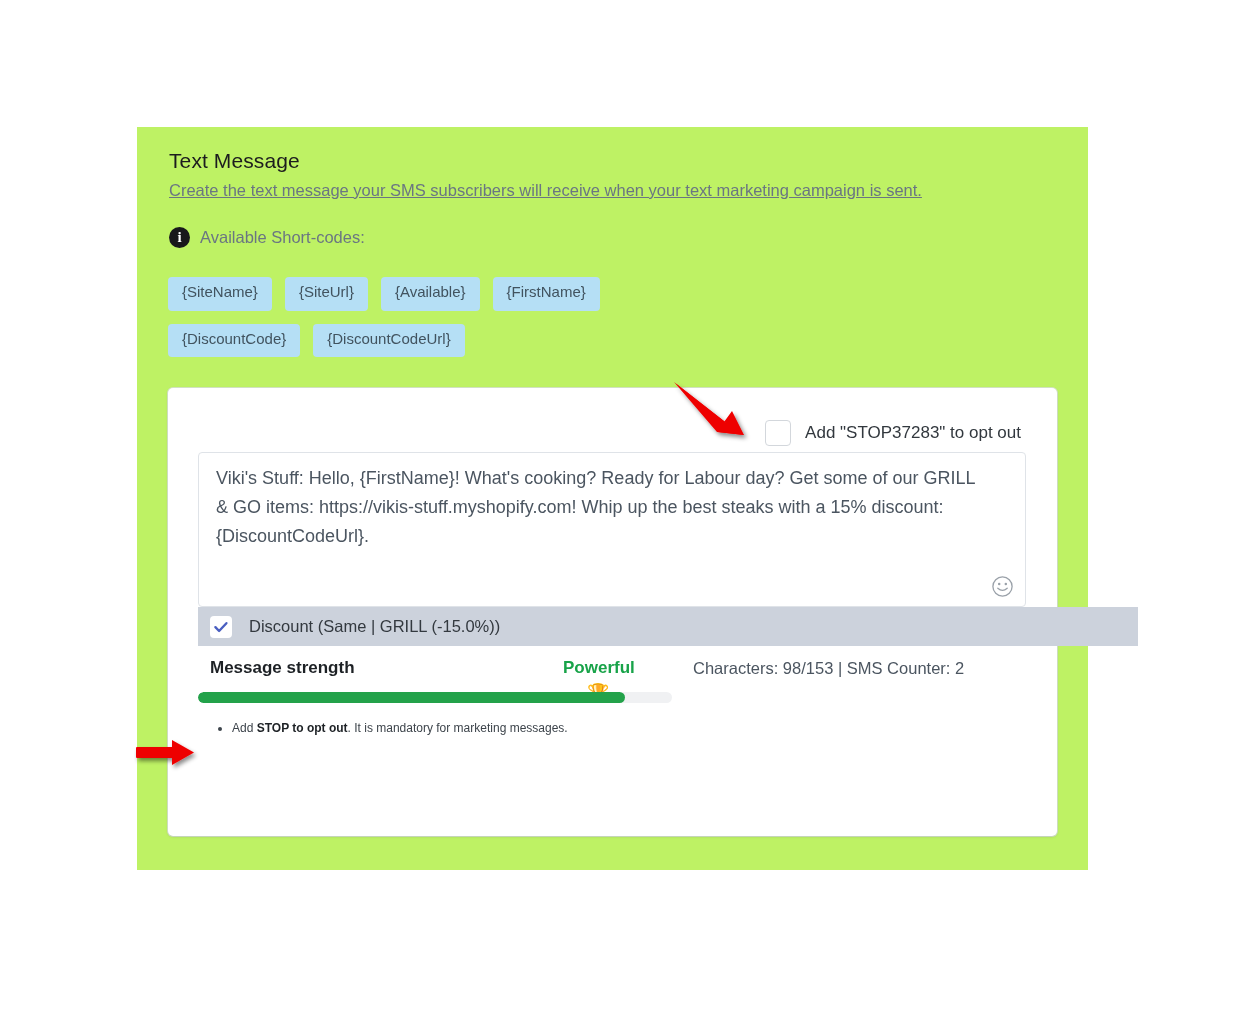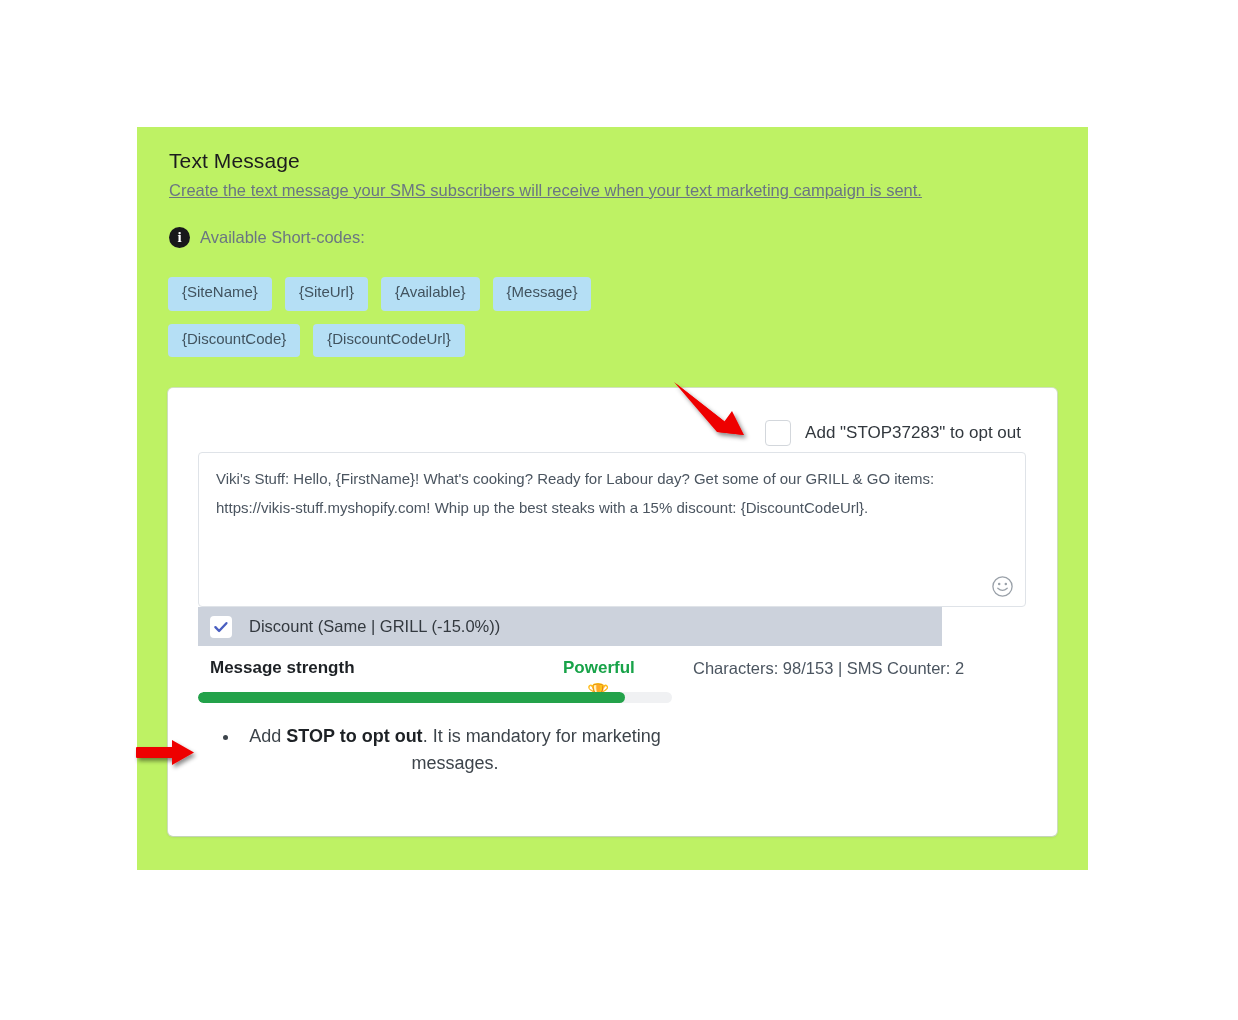--- a/index.html
+++ b/index.html
@@ -144,41 +144,41 @@
     background: #ffffff;
     border: 1px solid #dfe3e8;
     border-radius: 4px;
     box-sizing: border-box;
   }
   #message-text {
     position: absolute;
     left: 17px;
     top: 11px;
     width: 762px;
-    font-size: 15px;
+    font-size: 18px;
     line-height: 29px;
     color: #4b5560;
     white-space: pre-wrap;
     word-break: break-word;
   }
   #emoji-button {
     position: absolute;
     right: 11px;
     bottom: 8px;
     width: 23px;
     height: 23px;
     cursor: pointer;
   }
 
   
   #discount-row {
     position: absolute;
     left: 30px;
     top: 219px;
-    width: 744px;
+    width: 940px;
     height: 39px;
     background: #ccd2dc;
     display: flex;
     align-items: center;
     gap: 17px;
     padding-left: 12px;
     box-sizing: border-box;
   }
   .checkbox-checked {
     width: 22px;
@@ -253,26 +253,25 @@
     background: #23a24a;
     border-radius: 6px;
   }
 
   
   #hint-list {
     position: absolute;
     left: 46px;
     top: 327px;
     width: 430px;
-    margin: 8px;
+    margin: 0;
     padding: 0 0 0 18px;
-    font-size: 18px;
+    font-size: 12px;
     line-height: 27px;
     color: #3d444b;
-    text-align: center;
   }
   #hint-list li { margin: 0; }
   #hint-list b { font-weight: bold; color: #1d2125; }
 
   
   .arrow { position: absolute; pointer-events: none; }
   #arrow-optout { left: 668px; top: 378px; }
   #arrow-hint  { left: 134px; top: 736px; }
 </style>
 </head>
@@ -285,21 +284,21 @@
 
   <div id="shortcodes-label-row">
     <span class="info-icon">i</span>
     <span id="shortcodes-label">Available Short-codes:</span>
   </div>
 
   <div id="shortcode-chips">
     <span class="chip">{SiteName}</span>
     <span class="chip">{SiteUrl}</span>
     <span class="chip">{Available}</span>
-    <span class="chip">{Message}</span>
+    <span class="chip">{FirstName}</span>
     <span class="chip">{DiscountCode}</span>
     <span class="chip">{DiscountCodeUrl}</span>
   </div>
 
   <div id="inner-card">
 
     <div id="optout-row">
       <span class="checkbox-empty"></span>
       <span id="optout-label">Add "STOP37283" to opt out</span>
     </div>

